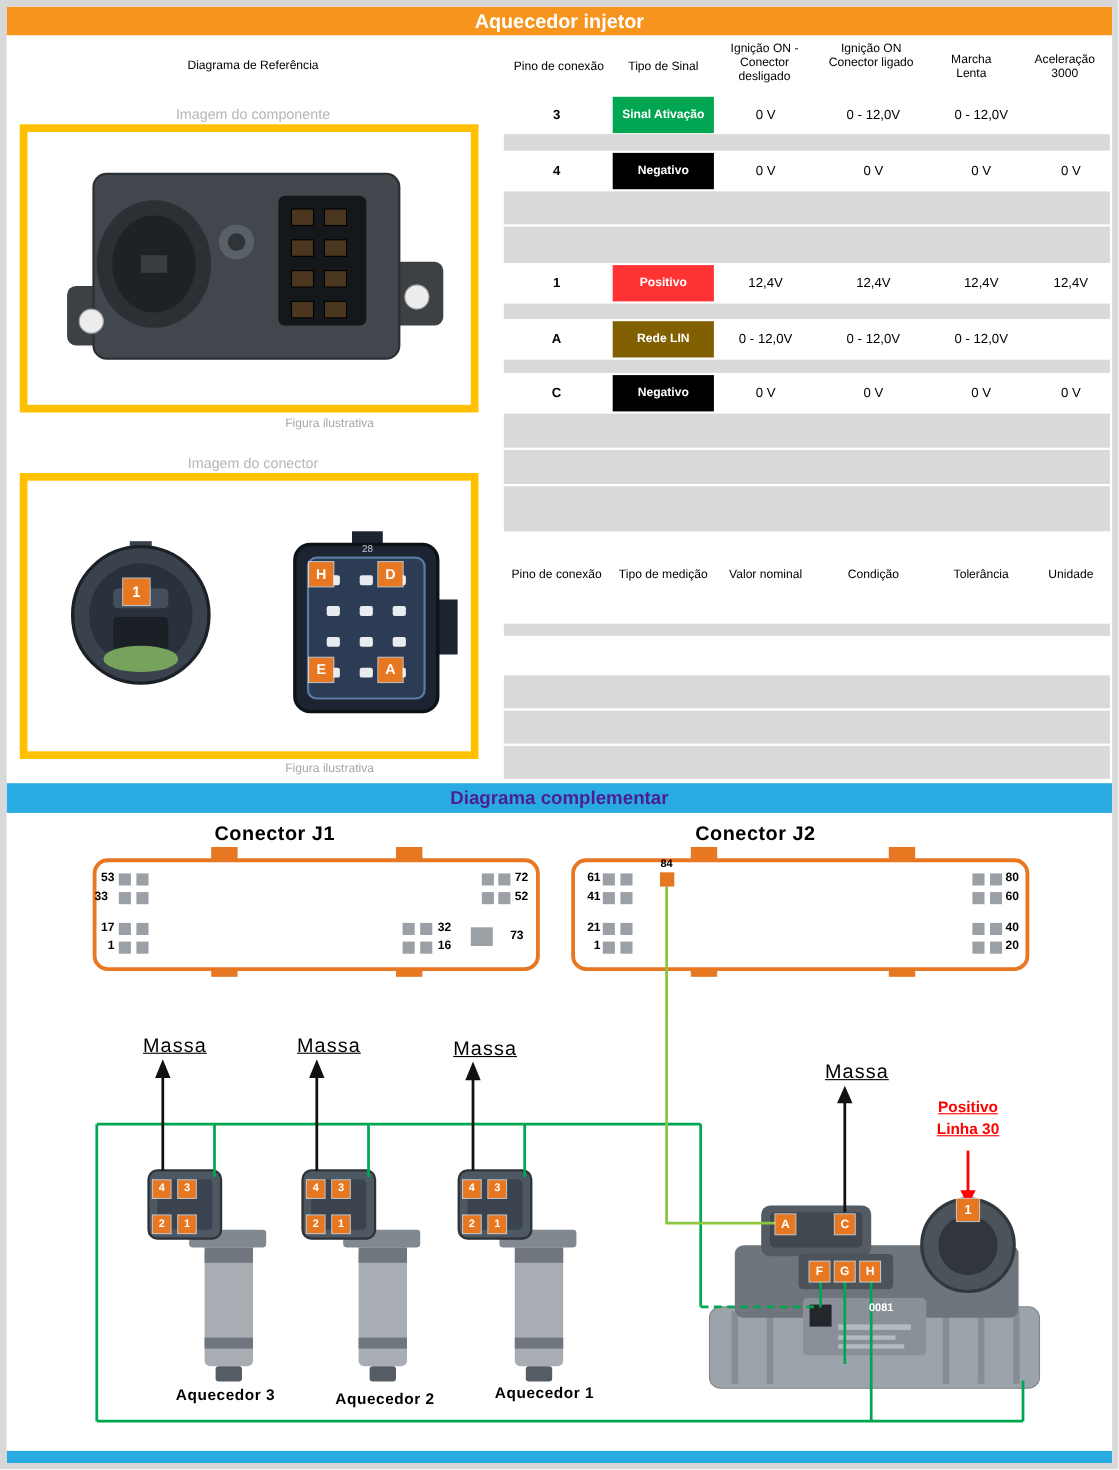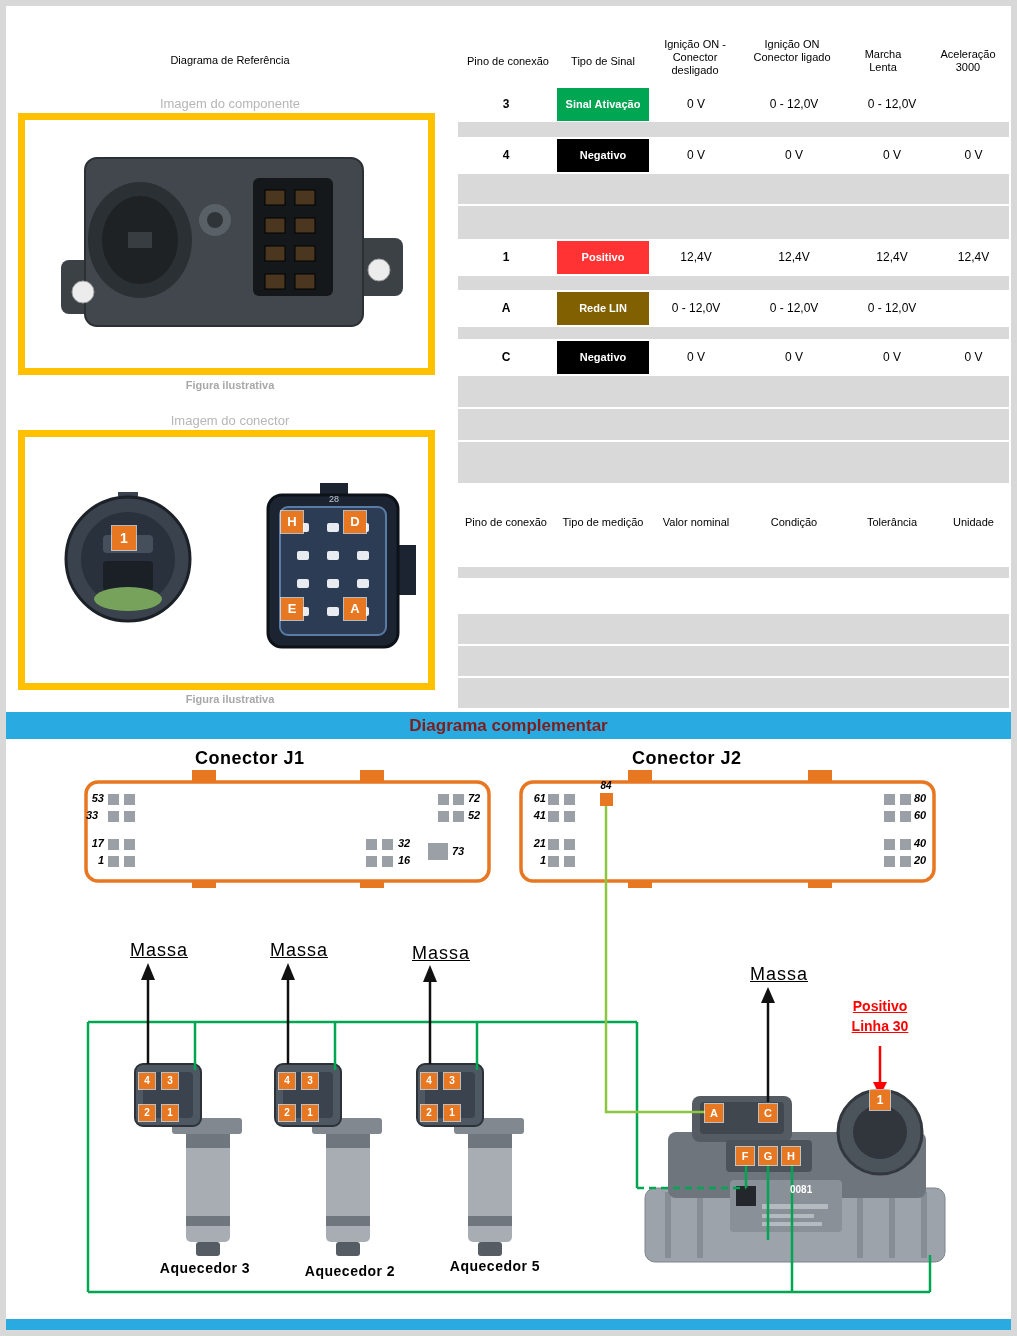--- a/index.html
+++ b/index.html
@@ -2,57 +2,58 @@
 <html><head>
 <meta charset="utf-8">
 <style>
   html,body{margin:0;padding:0;background:#ffffff;}
   .page{position:relative;width:1017px;height:1336px;background:#fff;font-family:"Liberation Sans",sans-serif;color:#000;overflow:hidden;}
   .abs{position:absolute;}
   .frame{position:absolute;inset:0;border:6px solid #d8d8d8;pointer-events:none;z-index:40;}
   .titlebar{left:6px;top:6px;width:1005px;height:26px;background:#F7941D;color:#fff;font-weight:bold;font-size:18px;text-align:center;line-height:26px;}
   .hdr{font-size:11px;line-height:13px;text-align:center;color:#000;}
   .imglabel{color:#b6b6b6;font-size:13px;text-align:center;}
-  .caption{color:#a8a8a8;font-size:11px;text-align:center;font-weight:bold;}
+  .caption{color:#a8a8a8;font-size:11px;text-align:right;}
   .yframe{border:7px solid #FFC000;background:#fff;box-sizing:border-box;}
   .srow{left:458px;width:551px;height:33px;background:#fff;}
   .cell{position:absolute;top:0;height:33px;line-height:33px;text-align:center;font-size:12px;}
   .c-pin{left:0;width:96px;font-weight:bold;}
   .c-v1{left:192px;width:92px;}
   .c-v2{left:284px;width:104px;}
   .c-v3{left:388px;width:92px;}
   .c-v4{left:480px;width:71px;}
   .sigbox{position:absolute;left:99px;top:0;width:92px;height:33px;line-height:33px;text-align:center;font-size:11px;font-weight:bold;color:#fff;}
   .sig-green{background:#00A651;}
   .sig-black{background:#000000;}
   .sig-red{background:#FF3333;}
   .sig-lin{background:#806000;}
   .gray{left:458px;width:551px;background:#D9D9D9;}
   .greenbar{left:458px;top:486px;width:551px;height:25px;background:#00A651;color:#fff;font-weight:bold;font-size:15px;text-align:center;line-height:25px;}
   .thdr{font-size:11px;line-height:18px;text-align:center;}
   .medbox{position:absolute;left:99px;top:3px;width:92px;height:27px;line-height:27px;text-align:center;font-size:12px;font-weight:bold;}
   .med-res{background:#BDD7EE;color:#000;}
   .med-pwm{background:#7030A0;color:#fff;}
-  .bluebar{background:#29ABE2;color:#7f1d1d;font-weight:bold;font-size:17px;text-align:center;}
+  .bluebar{background:#29ABE2;color:#4c1d95;font-weight:bold;font-size:17px;text-align:center;}
   .clabel{font-size:18px;font-weight:bold;letter-spacing:.5px;text-align:left;}
-  .pinnum{font-size:11px;font-weight:bold;line-height:12px;z-index:3;font-style:italic;}
+  .pinnum{font-size:11px;font-weight:bold;line-height:12px;z-index:3;}
   .sq{width:11px;height:11px;background:#9aa0a6;z-index:2;}
   .opin{background:#E87722;color:#fff;font-weight:bold;text-align:center;z-index:5;box-shadow:0 0 0 1px rgba(255,255,255,.65);}
   .massa{font-size:18px;font-weight:normal;text-align:right;text-decoration:underline;letter-spacing:1px;z-index:4;}
   .heater{font-size:14px;font-weight:bold;text-align:center;letter-spacing:.5px;z-index:4;}
   .positivo{color:#FF0000;font-size:14px;font-weight:bold;text-align:center;text-decoration:underline;z-index:4;}
   .modcode{color:#fff;font-size:10px;font-weight:bold;z-index:4;}
   .mark28{color:#c2c9d4;font-size:9px;text-align:center;z-index:4;}
   svg{display:block;}
 </style>
 </head>
 <body>
 
 <div class="page">
 
+  <div class="abs titlebar">Aquecedor injetor</div>
 
   <div class="abs hdr" style="left:130px;top:54px;width:200px;">Diagrama de Referência</div>
   <div class="abs hdr" style="left:458px;top:55px;width:100px;">Pino de conexão</div>
   <div class="abs hdr" style="left:558px;top:55px;width:90px;">Tipo de Sinal</div>
   <div class="abs hdr" style="left:651px;top:38px;width:88px;">Ignição ON - Conector desligado</div>
   <div class="abs hdr" style="left:752px;top:38px;width:80px;">Ignição ON Conector ligado</div>
   <div class="abs hdr" style="left:857px;top:48px;width:52px;">Marcha Lenta</div>
   <div class="abs hdr" style="left:932px;top:48px;width:72px;">Aceleração 3000</div>
 
   <div class="abs imglabel" style="left:100px;top:96px;width:260px;">Imagem do componente</div>
@@ -287,21 +288,21 @@
   <div class="abs sq" style="left:453px;top:811px;"></div>
   <div class="abs pinnum" style="left:468px;top:792px;width:24px;">72</div>
   <div class="abs pinnum" style="left:468px;top:809px;width:24px;">52</div>
   <div class="abs sq" style="left:366px;top:839px;"></div>
   <div class="abs sq" style="left:382px;top:839px;"></div>
   <div class="abs sq" style="left:366px;top:856px;"></div>
   <div class="abs sq" style="left:382px;top:856px;"></div>
   <div class="abs pinnum" style="left:398px;top:837px;width:24px;">32</div>
   <div class="abs pinnum" style="left:398px;top:854px;width:24px;">16</div>
   <div class="abs sq" style="left:428px;top:843px;width:20px;height:17px;"></div>
-  <div class="abs pinnum" style="left:452px;top:845px;width:24px;">73</div>
+  <div class="abs pinnum" style="left:452px;top:845px;width:24px;text-align:right;">73</div>
 
   <div class="abs pinnum" style="left:528px;top:792px;width:18px;text-align:right;">61</div>
   <div class="abs pinnum" style="left:528px;top:809px;width:18px;text-align:right;">41</div>
   <div class="abs pinnum" style="left:528px;top:837px;width:18px;text-align:right;">21</div>
   <div class="abs pinnum" style="left:528px;top:854px;width:18px;text-align:right;">1</div>
   <div class="abs sq" style="left:548px;top:794px;"></div>
   <div class="abs sq" style="left:564px;top:794px;"></div>
   <div class="abs sq" style="left:548px;top:811px;"></div>
   <div class="abs sq" style="left:564px;top:811px;"></div>
   <div class="abs sq" style="left:548px;top:839px;"></div>
@@ -347,18 +348,18 @@
   <div class="abs opin" style="left:705px;top:1104px;width:18px;height:18px;line-height:18px;font-size:11px;">A</div>
   <div class="abs opin" style="left:759px;top:1104px;width:18px;height:18px;line-height:18px;font-size:11px;">C</div>
   <div class="abs opin" style="left:736px;top:1147px;width:18px;height:18px;line-height:18px;font-size:11px;">F</div>
   <div class="abs opin" style="left:759px;top:1147px;width:18px;height:18px;line-height:18px;font-size:11px;">G</div>
   <div class="abs opin" style="left:782px;top:1147px;width:18px;height:18px;line-height:18px;font-size:11px;">H</div>
   <div class="abs opin" style="left:870px;top:1090px;width:20px;height:20px;line-height:20px;font-size:12px;">1</div>
   <div class="abs modcode" style="left:790px;top:1184px;width:48px;">0081</div>
 
   <div class="abs heater" style="left:145px;top:1260px;width:120px;">Aquecedor 3</div>
   <div class="abs heater" style="left:290px;top:1263px;width:120px;">Aquecedor 2</div>
-  <div class="abs heater" style="left:435px;top:1258px;width:120px;">Aquecedor 5</div>
+  <div class="abs heater" style="left:435px;top:1258px;width:120px;">Aquecedor 1</div>
 
   <div class="abs" style="left:6px;top:1319px;width:1005px;height:11px;background:#29ABE2;z-index:6;"></div>
 
   <div class="frame"></div>
 </div>
 
 </body></html>

